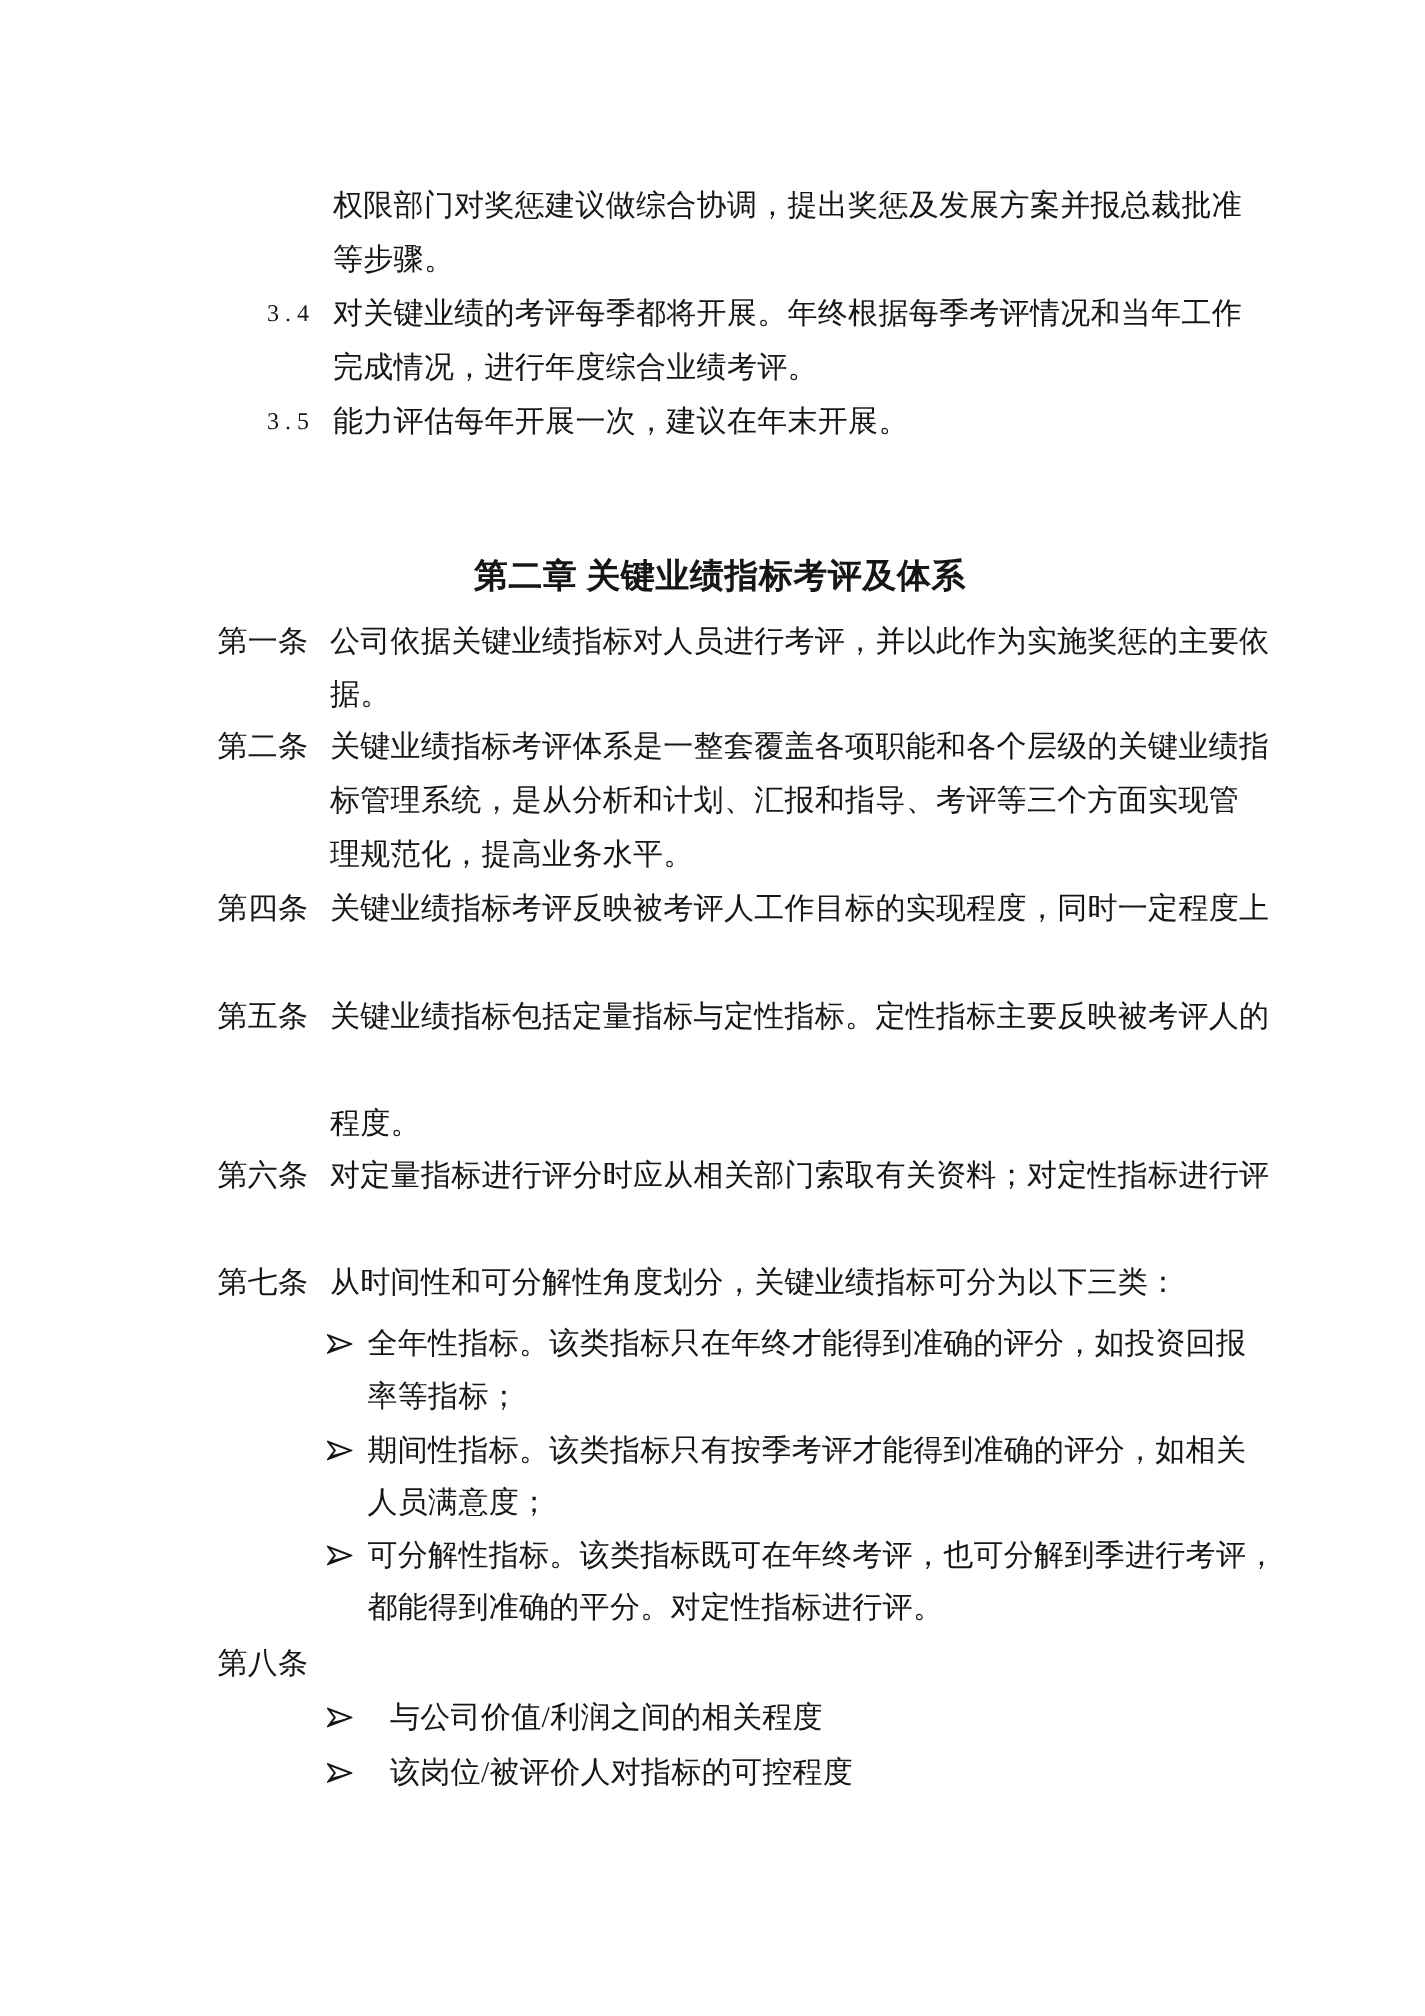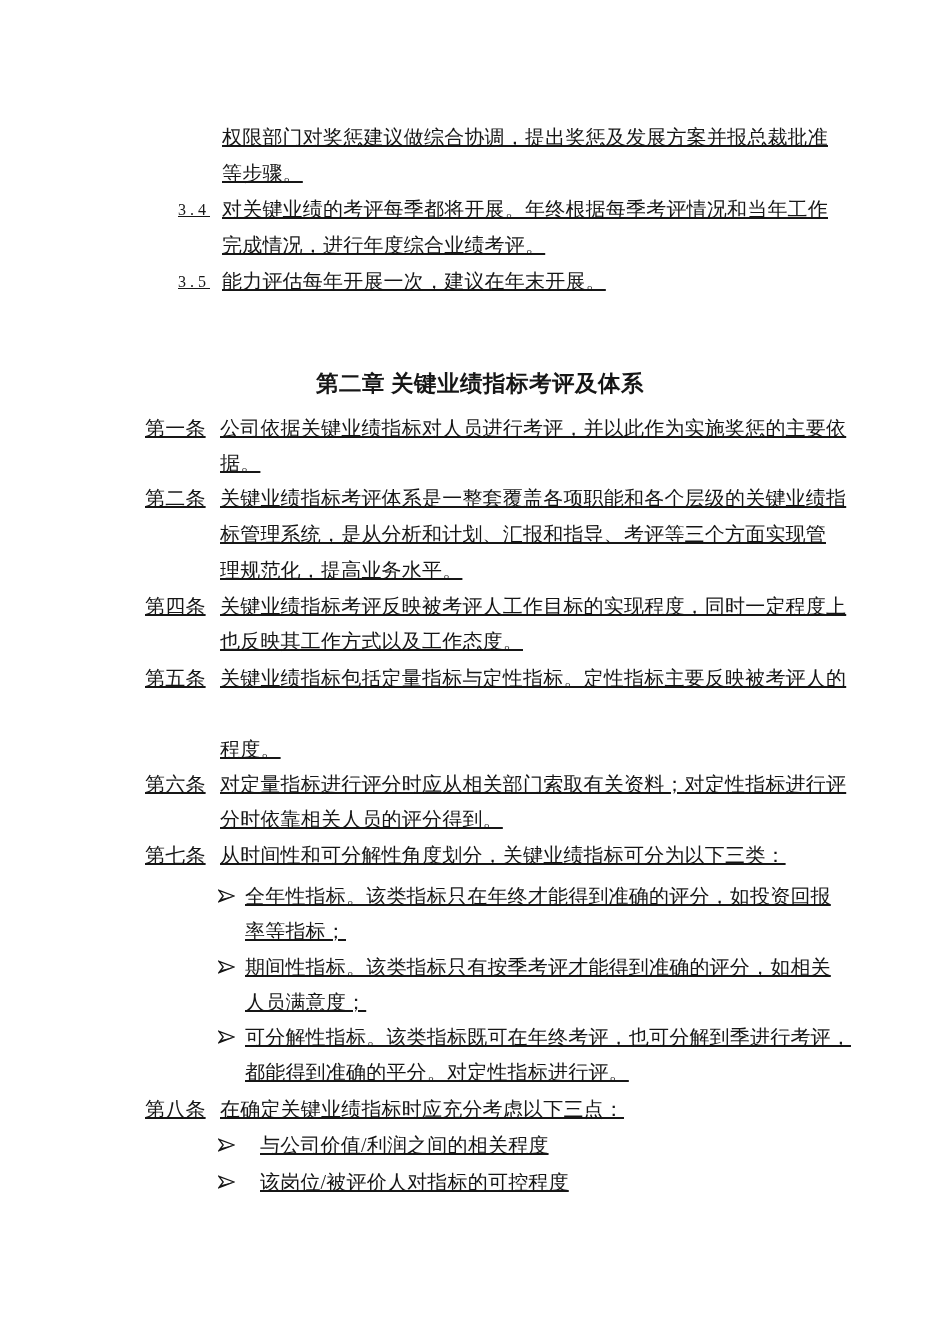--- a/index.html
+++ b/index.html
@@ -11,21 +11,20 @@
     overflow:hidden;
     font-family:"Liberation Serif","DejaVu Serif",serif;
     color:#161616;
   }
   .t {
     position:absolute;
     font-size:20px;
     line-height:24px;
     white-space:pre;
     letter-spacing:0.2px;
-    text-decoration:underline;
   }
   .num {
     letter-spacing:4px;
     font-size:16px;
   }
   .heading {
     position:absolute;
     left:5px; width:950px;
     text-align:center;
     font-weight:bold;
@@ -60,29 +59,27 @@
   <span class="t" style="top:416px;left:220px">公司依据关键业绩指标对人员进行考评，并以此作为实施奖惩的主要依</span>
   <span class="t" style="top:451px;left:220px">据。</span>
 
   <span class="t" style="top:486px;left:145px">第二条</span>
   <span class="t" style="top:486px;left:220px">关键业绩指标考评体系是一整套覆盖各项职能和各个层级的关键业绩指</span>
   <span class="t" style="top:522px;left:220px">标管理系统，是从分析和计划、汇报和指导、考评等三个方面实现管</span>
   <span class="t" style="top:558px;left:220px">理规范化，提高业务水平。</span>
 
   <span class="t" style="top:594px;left:145px">第四条</span>
   <span class="t" style="top:594px;left:220px">关键业绩指标考评反映被考评人工作目标的实现程度，同时一定程度上</span>
-  <span class="t" style="top:629px;left:220px">也反映其工作方式以及工作态度。</span>
 
   <span class="t" style="top:666px;left:145px">第五条</span>
   <span class="t" style="top:666px;left:220px">关键业绩指标包括定量指标与定性指标。定性指标主要反映被考评人的</span>
   <span class="t" style="top:737px;left:220px">程度。</span>
 
   <span class="t" style="top:772px;left:145px">第六条</span>
   <span class="t" style="top:772px;left:220px">对定量指标进行评分时应从相关部门索取有关资料；对定性指标进行评</span>
-  <span class="t" style="top:807px;left:220px">分时依靠相关人员的评分得到。</span>
 
   <span class="t" style="top:843px;left:145px">第七条</span>
   <span class="t" style="top:843px;left:220px">从时间性和可分解性角度划分，关键业绩指标可分为以下三类：</span>
 
   <svg class="bullet-icon" style="top:889px;left:218px" viewBox="0 0 18 14">
     <path d="M1 1 L17 7 L1 13 L5.5 7 Z" fill="none" stroke="#161616" stroke-width="1.4"></path>
     <path d="M3.5 10.2 L17 7 L1 13 Z" fill="#161616"></path>
   </svg>
   <span class="t" style="top:884px;left:245px">全年性指标。该类指标只在年终才能得到准确的评分，如投资回报</span>
   <span class="t" style="top:919px;left:245px">率等指标；</span>
@@ -95,21 +92,20 @@
   <span class="t" style="top:990px;left:245px">人员满意度；</span>
 
   <svg class="bullet-icon" style="top:1030px;left:218px" viewBox="0 0 18 14">
     <path d="M1 1 L17 7 L1 13 L5.5 7 Z" fill="none" stroke="#161616" stroke-width="1.4"></path>
     <path d="M3.5 10.2 L17 7 L1 13 Z" fill="#161616"></path>
   </svg>
   <span class="t" style="top:1025px;left:245px">可分解性指标。该类指标既可在年终考评，也可分解到季进行考评，</span>
   <span class="t" style="top:1060px;left:245px">都能得到准确的平分。对定性指标进行评。</span>
 
   <span class="t" style="top:1097px;left:145px">第八条</span>
-  <span class="t" style="top:1097px;left:220px">在确定关键业绩指标时应充分考虑以下三点：</span>
 
   <svg class="bullet-icon" style="top:1138px;left:218px" viewBox="0 0 18 14">
     <path d="M1 1 L17 7 L1 13 L5.5 7 Z" fill="none" stroke="#161616" stroke-width="1.4"></path>
     <path d="M3.5 10.2 L17 7 L1 13 Z" fill="#161616"></path>
   </svg>
   <span class="t" style="top:1133px;left:260px">与公司价值/利润之间的相关程度</span>
 
   <svg class="bullet-icon" style="top:1175px;left:218px" viewBox="0 0 18 14">
     <path d="M1 1 L17 7 L1 13 L5.5 7 Z" fill="none" stroke="#161616" stroke-width="1.4"></path>
     <path d="M3.5 10.2 L17 7 L1 13 Z" fill="#161616"></path>

